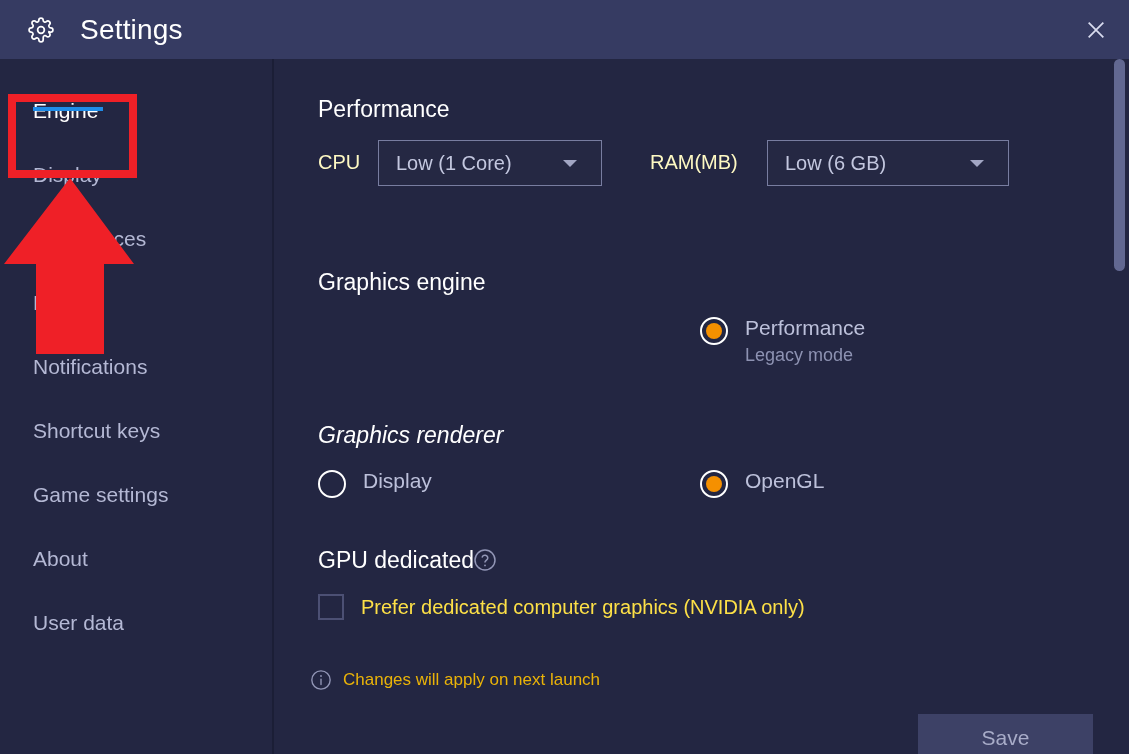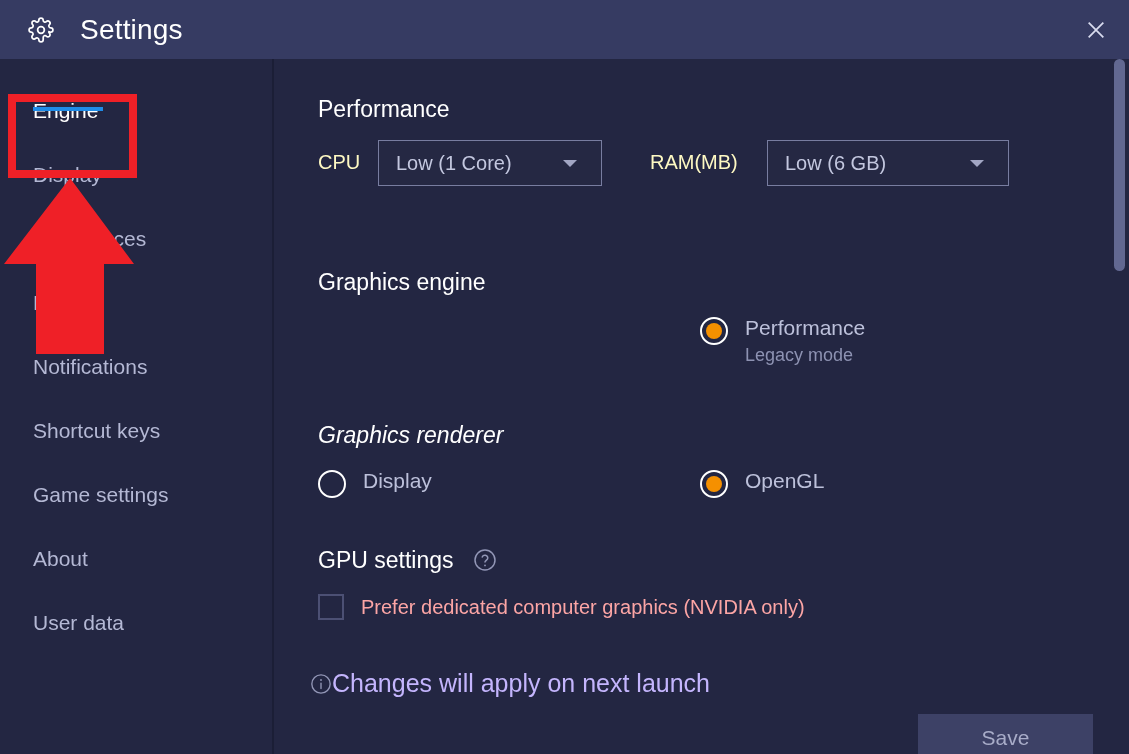--- a/index.html
+++ b/index.html
@@ -211,40 +211,41 @@
   .checkbox {
     width: 26px;
     height: 26px;
     box-sizing: border-box;
     border: 2px solid #4c5074;
     background: transparent;
     flex: 0 0 auto;
   }
   .check-label {
     margin-left: 17px;
-    color: #fca5a5;
+    color: #fde047;
     font-size: 20px;
   }
 
   .help-icon {
     position: absolute;
     width: 24px;
     height: 24px;
   }
 
   
   .footer-note {
     position: absolute;
     display: flex;
     align-items: center;
   }
   .info-icon { width: 22px; height: 22px; display:block; }
   .footer-text {
-    color: #c4b5fd;
-    font-size: 25px;
+    margin-left: 11px;
+    color: #eab308;
+    font-size: 17px;
   }
   .save-button {
     position: absolute;
     left: 918px;
     top: 655px;
     width: 175px;
     height: 47px;
     background: #3d4166;
     border: none;
     color: #a8acc8;
@@ -399,21 +400,21 @@
           </span>
         </div>
 
         <div class="radio-row" style="left:426px; top:409px;">
           <span class="radio checked"></span>
           <span class="radio-texts">
             <span class="radio-label">OpenGL</span>
           </span>
         </div>
 
-        <div class="section-title" style="left:44px; top:488px;">GPU settings</div>
+        <div class="section-title" style="left:44px; top:488px;">GPU dedicated</div>
 
         <span class="help-icon" style="left:199px; top:489px;">
           <svg viewBox="0 0 24 24" width="24" height="24" fill="none" stroke="#9296b6" stroke-width="1.5">
             <circle cx="12" cy="12" r="10"></circle>
             <path d="M9.2 9a2.9 2.9 0 015.6 1c0 2-2.8 2.6-2.8 4" stroke-linecap="round"></path>
             <circle cx="12" cy="17.4" r="0.9" fill="#9296b6" stroke="none"></circle>
           </svg>
         </span>
 
         <div class="check-row" style="left:44px; top:535px;">

